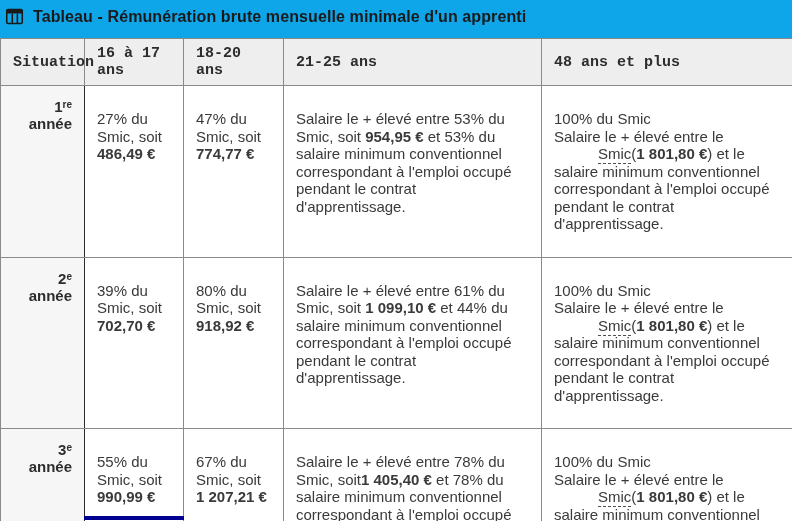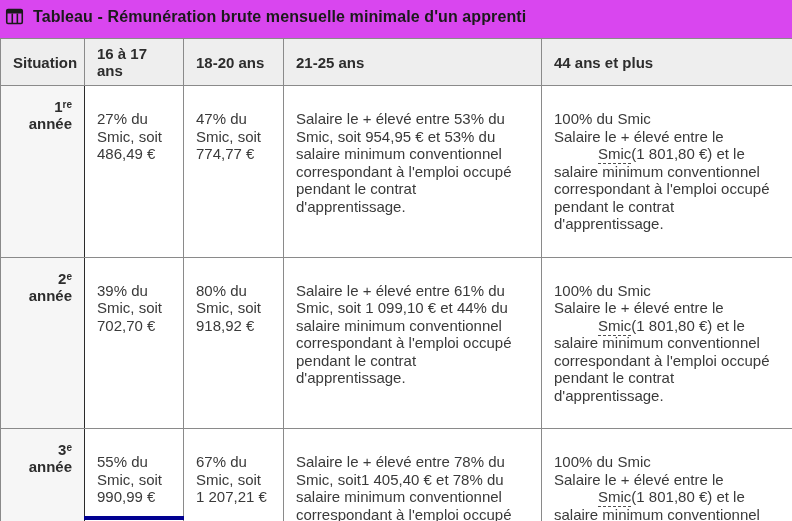--- a/index.html
+++ b/index.html
@@ -1,33 +1,33 @@
 <!DOCTYPE html>
 <html><head>
 <meta charset="utf-8">
 <style>
   html,body{margin:0;padding:0;background:#fff;}
   body{width:792px;height:521px;font-family:"Liberation Sans",sans-serif;color:#3a3a3a;overflow:hidden;}
-  .page{position:relative;width:792px;height:521px;background:#d946ef;}
+  .page{position:relative;width:792px;height:521px;background:#0ea5e9;}
   .title-row{display:flex;align-items:center;gap:9px;padding:7px 0 0 5px;}
   .title-row .ticon{width:19px;height:19px;flex:0 0 auto;display:block;}
   .title-text{font-size:16px;font-weight:700;color:#1a1a1a;letter-spacing:.1px;}
   table.remu{border-collapse:collapse;table-layout:fixed;width:792px;margin-top:12px;
              border:1px solid #7d7d7d;border-bottom:2px solid #4f4f4f;}
   th,td{border:1px solid #8a8a8a;}
-  thead tr{height:46px;}
+  thead tr{height:46px;font-family:Liberation Mono, monospace;}
   thead th{background:#eeeeee;text-align:left;vertical-align:middle;padding:6px 12px;
            font-size:15px;font-weight:700;color:#2d2d2d;}
   tbody th.rowhead{background:#f6f6f6;border-right:1px solid #2b2b2b;text-align:right;
            vertical-align:top;padding:12px;font-size:15px;font-weight:700;color:#2d2d2d;}
   tbody td{background:#fff;vertical-align:top;padding:24px 12px;font-size:15px;line-height:17.5px;color:#3a3a3a;}
   tbody tr.r1{height:143px;}
   tbody tr.r2{height:143px;}
   tbody tr.r3{height:147px;}
-  td .b{font-weight:400;margin-top:18px;}
+  td .b{font-weight:700;margin-top:18px;}
   td .d{border-bottom:1px dashed #4f4f4f;padding-bottom:1px;margin-left:44px;}
   sup{font-size:10px;line-height:0;vertical-align:4px;}
   .hthumb{position:absolute;left:84px;top:516px;width:100px;height:4px;background:#000091;}
 </style>
 </head>
 <body>
 
 <div class="page">
 
   <div class="title-row">
@@ -49,21 +49,21 @@
         <col style="width: 100px;">
         <col style="width: 258px;">
         <col style="width: 251px;">
       </colgroup>
     <thead>
       <tr>
           <th>Situation</th>
           <th>16 à 17 ans</th>
           <th>18-20 ans</th>
           <th>21-25 ans</th>
-          <th>44 ans et plus</th>
+          <th>48 ans et plus</th>
         </tr>
     </thead>
     <tbody>
         <tr class="r1">
           <th class="rowhead" scope="row">1<sup>re</sup> année</th>
           <td><span>27% du Smic, soit </span><span class="b">486,49&nbsp;€</span></td>
           <td><span>47% du Smic, soit </span><span class="b">774,77&nbsp;€</span></td>
           <td><span>Salaire le + élevé entre 53% du Smic, soit </span><span class="b">954,95&nbsp;€</span><span> et 53% du salaire minimum conventionnel correspondant à l'emploi occupé pendant le contrat d'apprentissage.</span></td>
           <td><span>100% du Smic<br>Salaire le + élevé entre le </span><span class="d">Smic</span><span>(</span><span class="b">1&nbsp;801,80&nbsp;€</span><span>) et le salaire minimum conventionnel correspondant à l'emploi occupé pendant le contrat d'apprentissage.</span></td>
         </tr>

